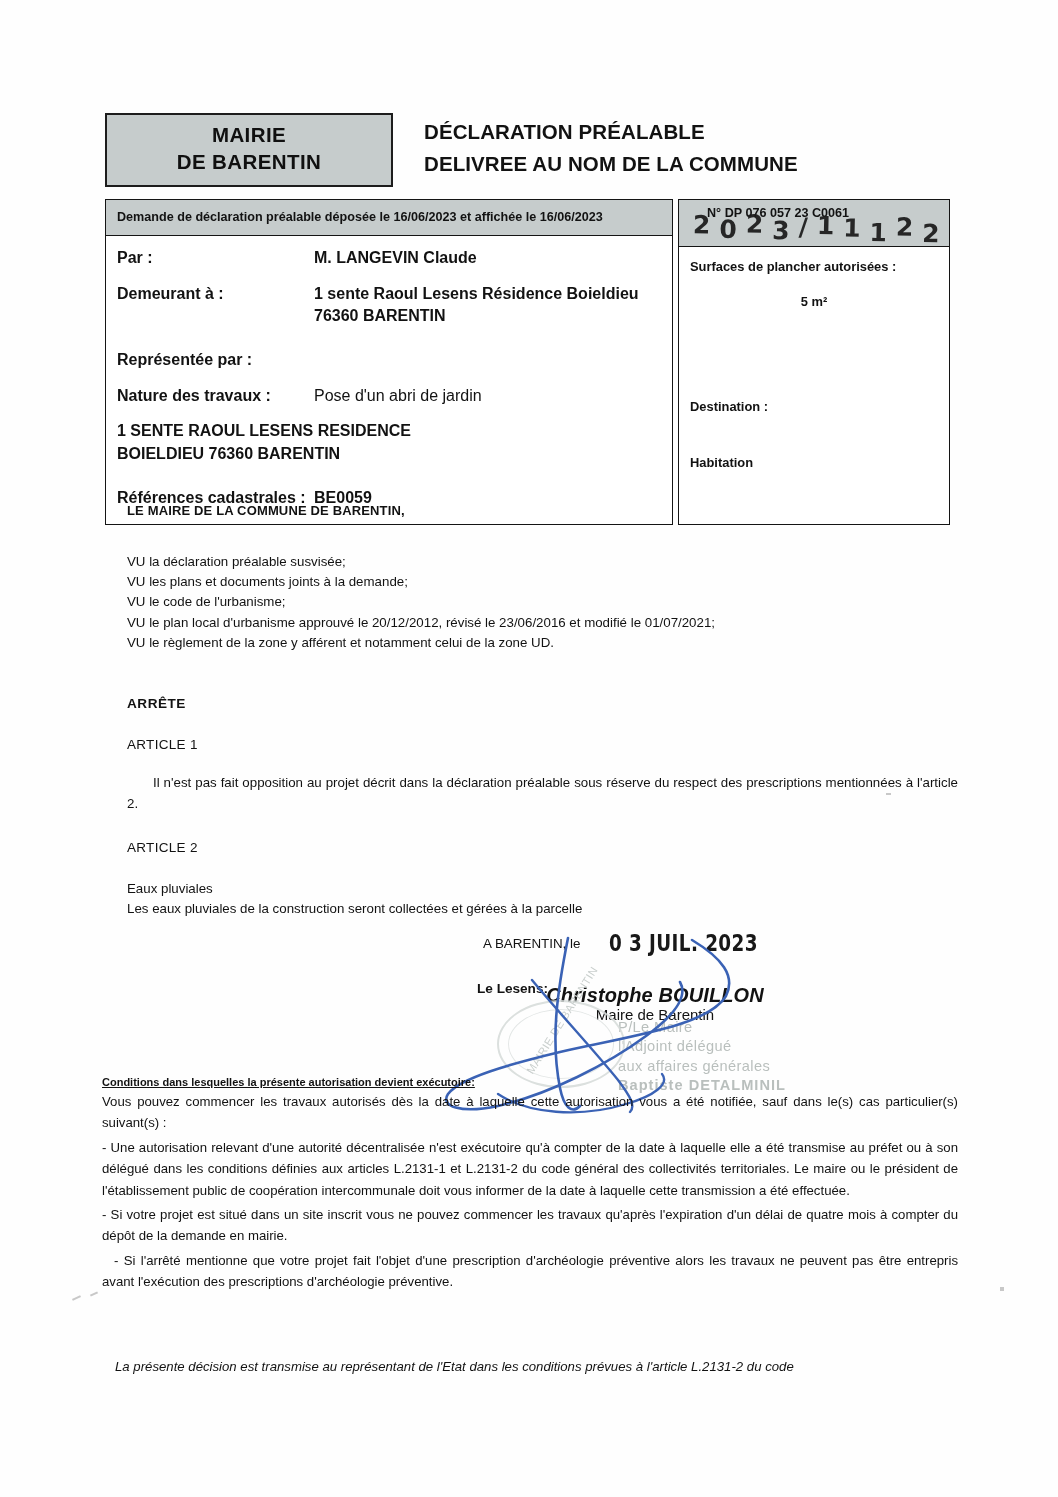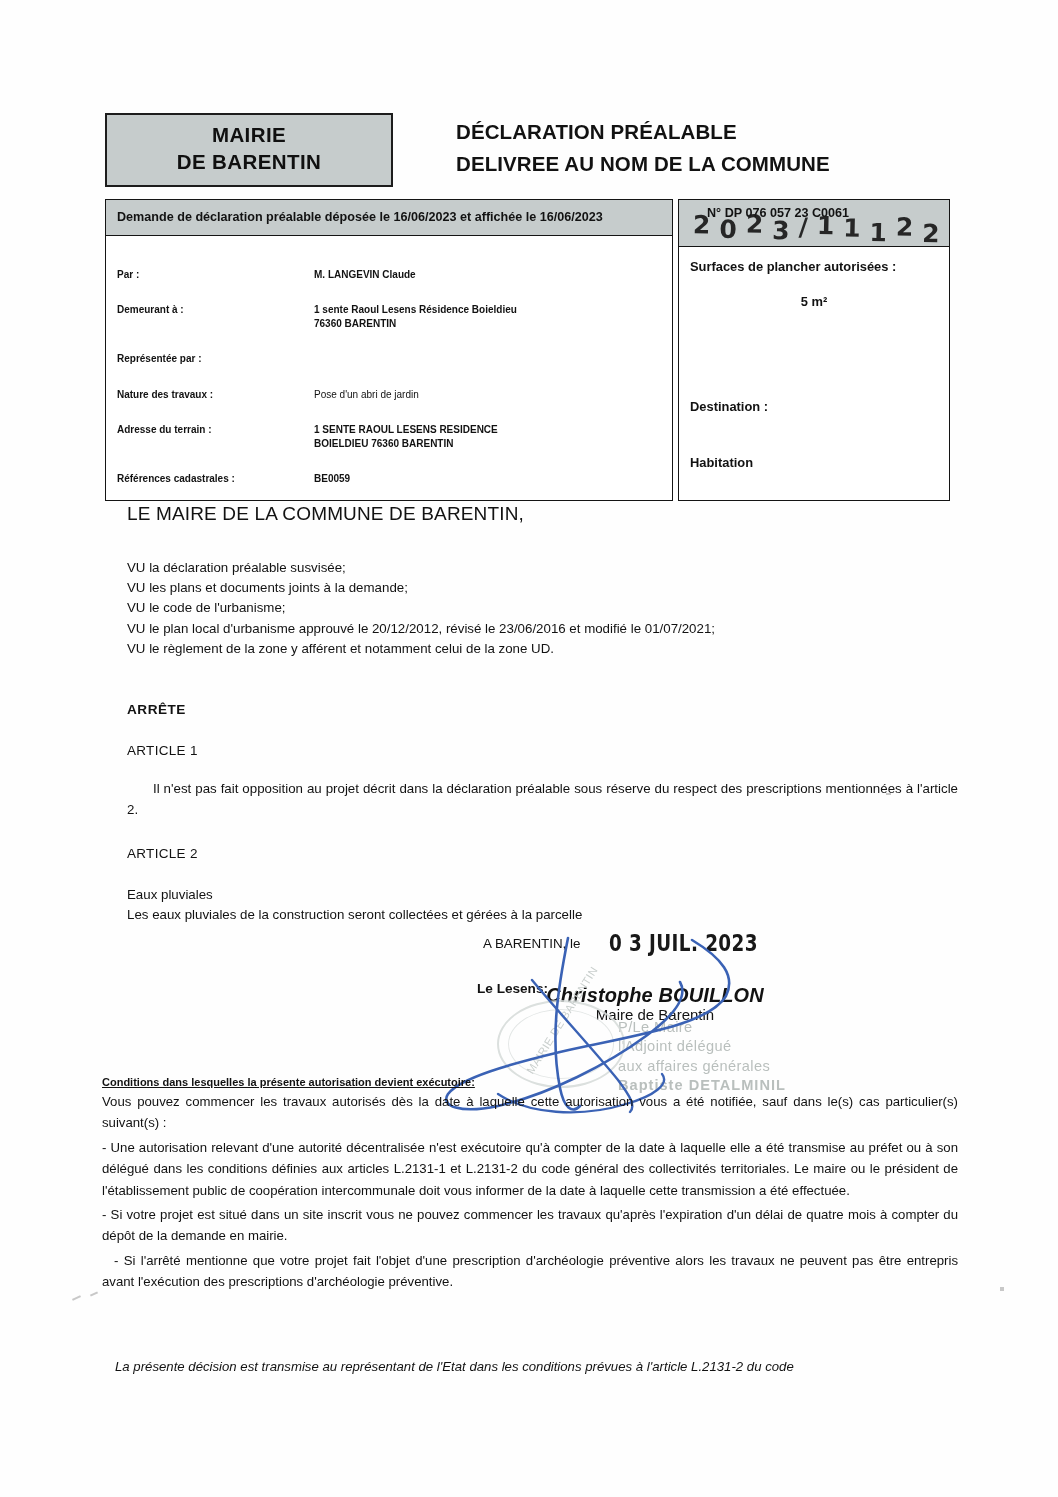--- a/index.html
+++ b/index.html
@@ -21,21 +21,20 @@
     overflow: hidden;
   }
 
   
   .header {
     position: absolute;
     left: 0; top: 113px;
     width: 100%;
     display: flex;
     align-items: flex-start;
-    gap: 32px;
   }
   .mairie-box {
     width: 288px;
     margin-left: 105px;
     background: #c6cccc;
     border: 2px solid #1d1d1d;
     box-sizing: border-box;
     padding: 6px 0 9px;
     text-align: center;
     font-size: 20.5px;
@@ -103,23 +102,22 @@
     opacity: .93;
   }
   .num-hand span:nth-child(2n) { position: relative; top: 4px; }
   .num-hand span:nth-child(3n) { position: relative; top: -2px; }
 
   .tbl-body { padding: 11px 0 12px; }
   .row {
     display: flex;
     padding: 0 11px;
     margin-bottom: 13px;
-    font-size: 10px;
+    font-size: 16px;
     line-height: 1.42;
-    margin-top: 21px;
   }
   .row:last-child { margin-bottom: 2px; }
   .row .lbl { width: 197px; font-weight: bold; flex: none; }
   .row .val { font-weight: bold; }
   .row.tall { margin-bottom: 21px; }
 
   .right-line {
     padding: 0 11px;
     font-size: 12.9px;
     font-weight: bold;
@@ -131,22 +129,22 @@
 
   
   .body-text {
     position: absolute;
     left: 127px; top: 504px;
     width: 831px;
     font-size: 13.3px;
     line-height: 1.0;
   }
   .b-title {
-    font-weight: normal;
-    font-size: 19px;
+    font-weight: bold;
+    font-size: 13px;
     letter-spacing: .15px;
   }
   .vu-list { margin-top: 35px; }
   .vu-list div { line-height: 1.52; }
   .h-arrete {
     margin-top: 44px;
     font-weight: bold;
     font-size: 13.6px;
     letter-spacing: .5px;
   }
@@ -319,21 +317,20 @@
           <div class="lbl">Représentée par :</div>
           <div class="val"></div>
         </div>
 
         <div class="row">
           <div class="lbl">Nature des travaux :</div>
           <div class="val" style="font-weight:normal">Pose d'un abri de jardin</div>
         </div>
 
         <div class="row tall">
-          <div class="lbl">Adresse du terrain :</div>
           <div class="val" style="white-space:pre-line">1 SENTE RAOUL LESENS RESIDENCE
 BOIELDIEU 76360 BARENTIN</div>
         </div>
 
         <div class="row">
           <div class="lbl">Références cadastrales :</div>
           <div class="val">BE0059</div>
         </div>
 
       </div>

